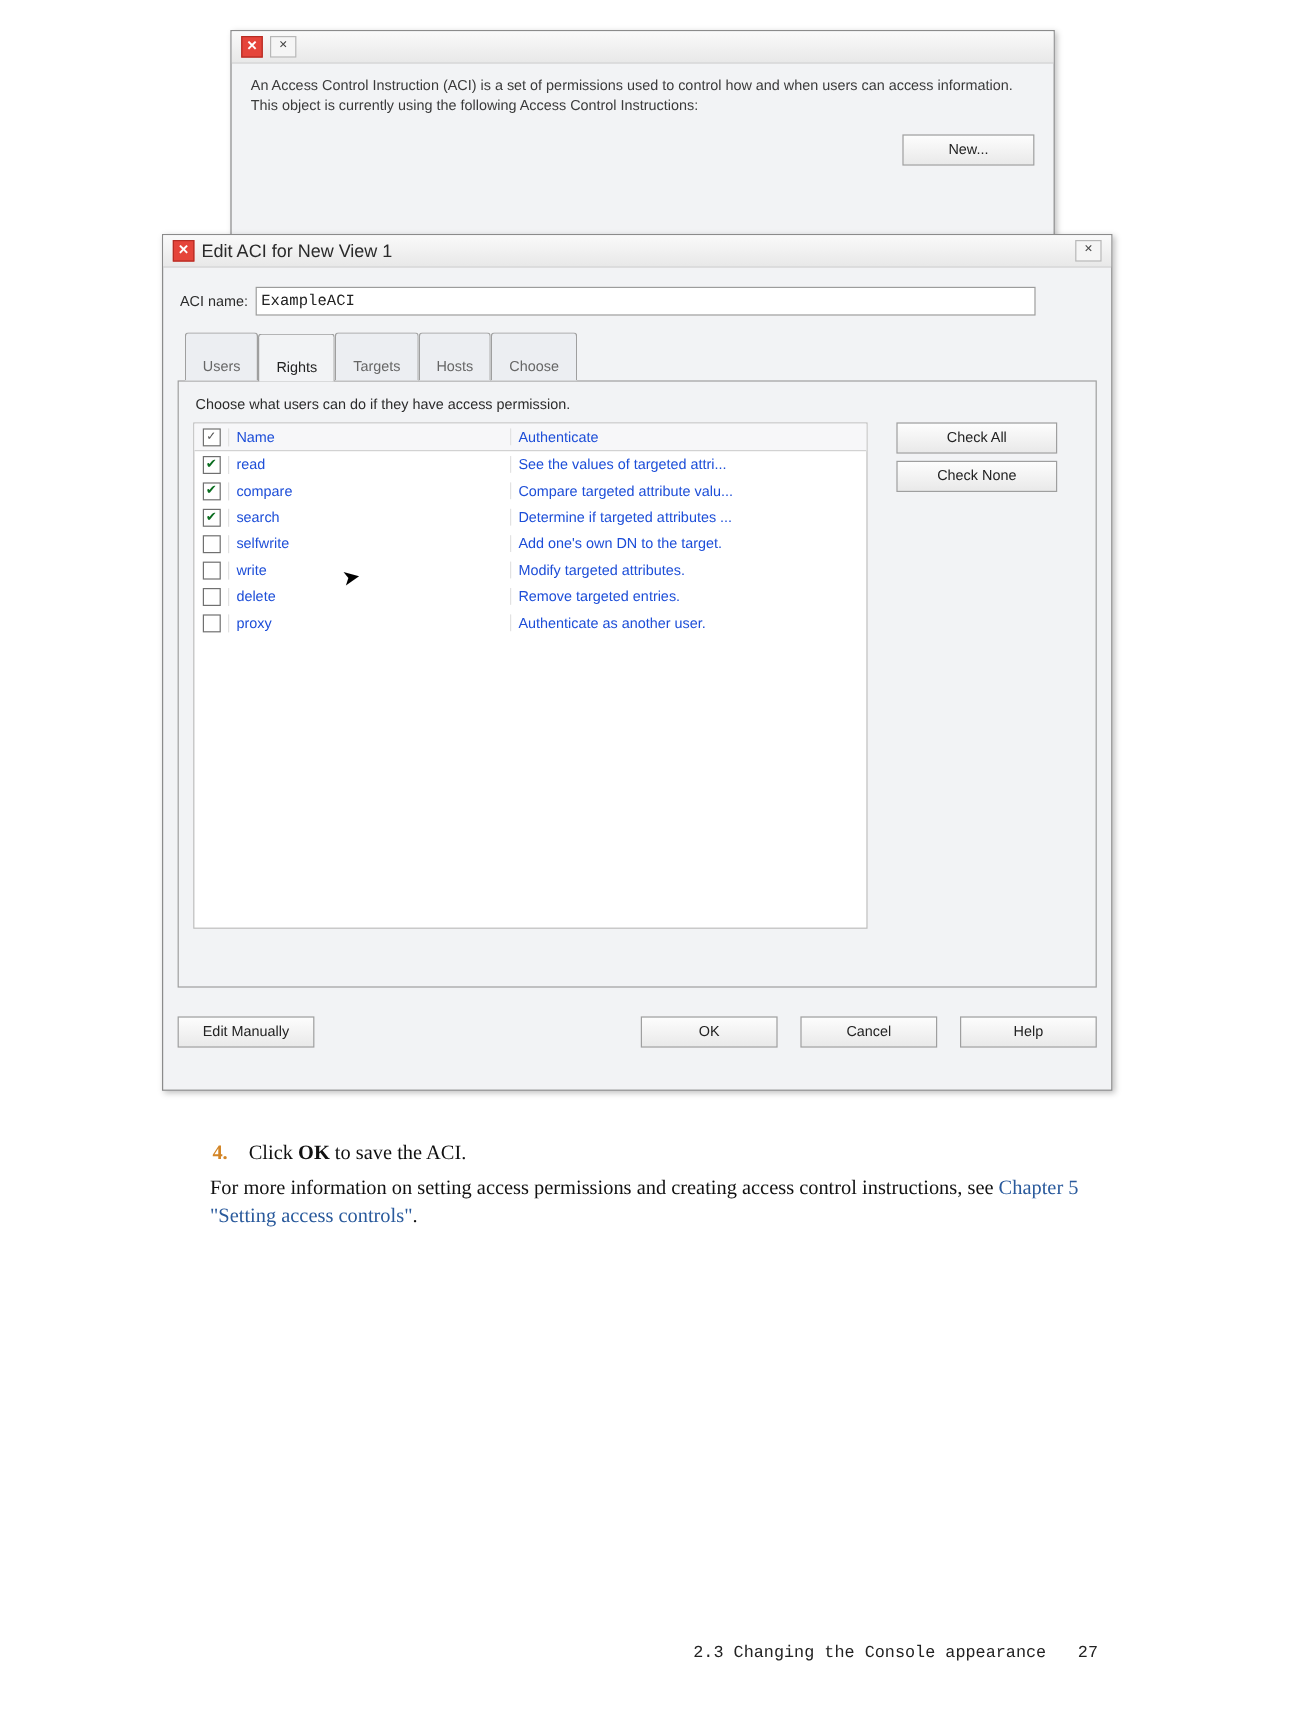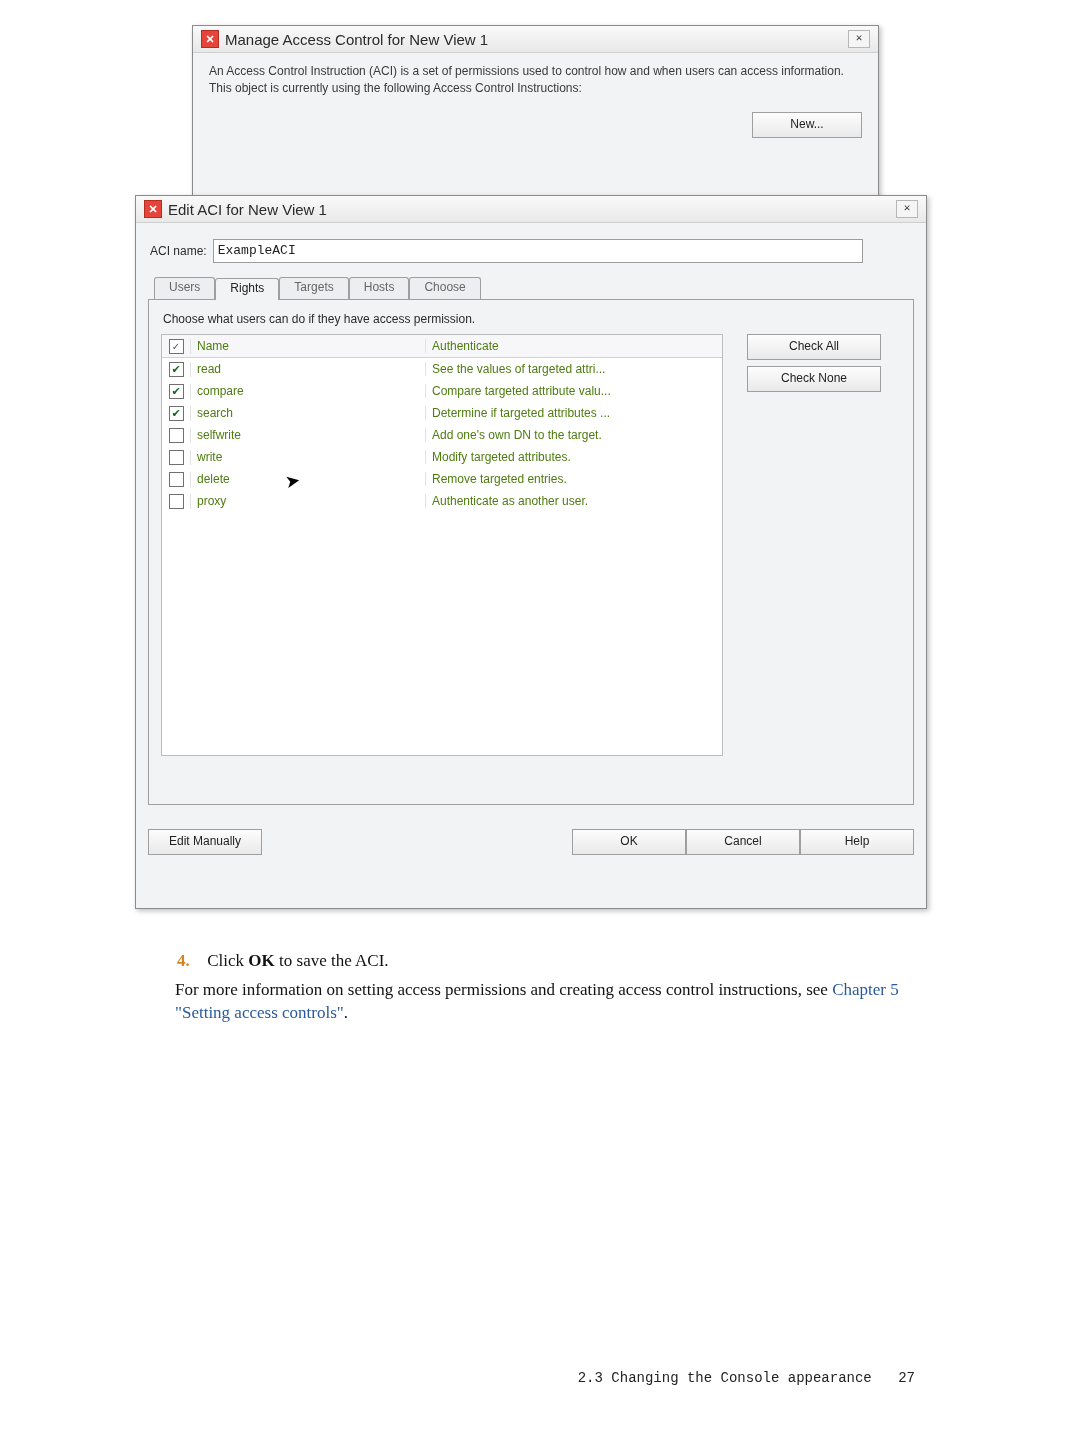--- a/index.html
+++ b/index.html
@@ -138,21 +138,21 @@
     margin: 0 0 0 0;
   }
   .tab-strip {
     display: flex;
     gap: 0;
     position: relative;
     z-index: 1;
     margin-left: 6px;
   }
   .tab {
-    padding: 2px 14px 5px 14px;
+    padding: 20px 14px 5px 14px;
     border: 1px solid #9f9f9f;
     border-bottom: none;
     background: #eceef2;
     color: #666;
     border-top-left-radius: 3px;
     border-top-right-radius: 3px;
     position: relative;
     font-size: 12px;
   }
   .tab.active {
@@ -178,21 +178,21 @@
     display: flex;
     align-items: flex-start;
   }
   .rights-grid {
     border: 1px solid #bcbcbc;
     width: 560px;
     height: 420px;
     background: #fff;
     font-family: Tahoma, Verdana, sans-serif;
     font-size: 12px;
-    color: #4d7c0f;
+    color: #1d4ed8;
   }
   .grid-header, .grid-row {
     display: flex;
     align-items: center;
     height: 22px;
   }
   .grid-header {
     background: #f7f7f9;
     border-bottom: 1px solid #d2d2d2;
   }
@@ -241,21 +241,21 @@
     gap: 6px;
   }
   .side-btns .win-btn {
     width: 112px;
     min-width: 0;
   }
   .dlg-footer {
     display: flex;
     justify-content: flex-end;
     align-items: center;
-    gap: 0;
+    gap: 19px;
     margin-top: 24px;
   }
   .dlg-footer .win-btn { min-width: 92px; }
 
   
   .cursor-arrow {
     position: absolute;
     left: 110px;
     top: 470px;
     font-size: 18px;
@@ -299,21 +299,20 @@
 </style>
 </head>
 <body>
 
 <div class="page">
   <div class="figure-area">
 
     <div class="manage-dlg">
       <div class="titlebar">
         <span class="app-icon">✕</span>
-        <span class="title-text">Manage Access Control for New View 1</span>
         <span class="close-x">✕</span>
       </div>
       <div class="manage-body">
         <div>An Access Control Instruction (ACI) is a set of permissions used to control how and when users can access information. This object is currently using the following Access Control Instructions:</div>
         <div class="new-btn-row">
           <span class="win-btn"><span>New...</span></span>
         </div>
       </div>
     </div>
 

